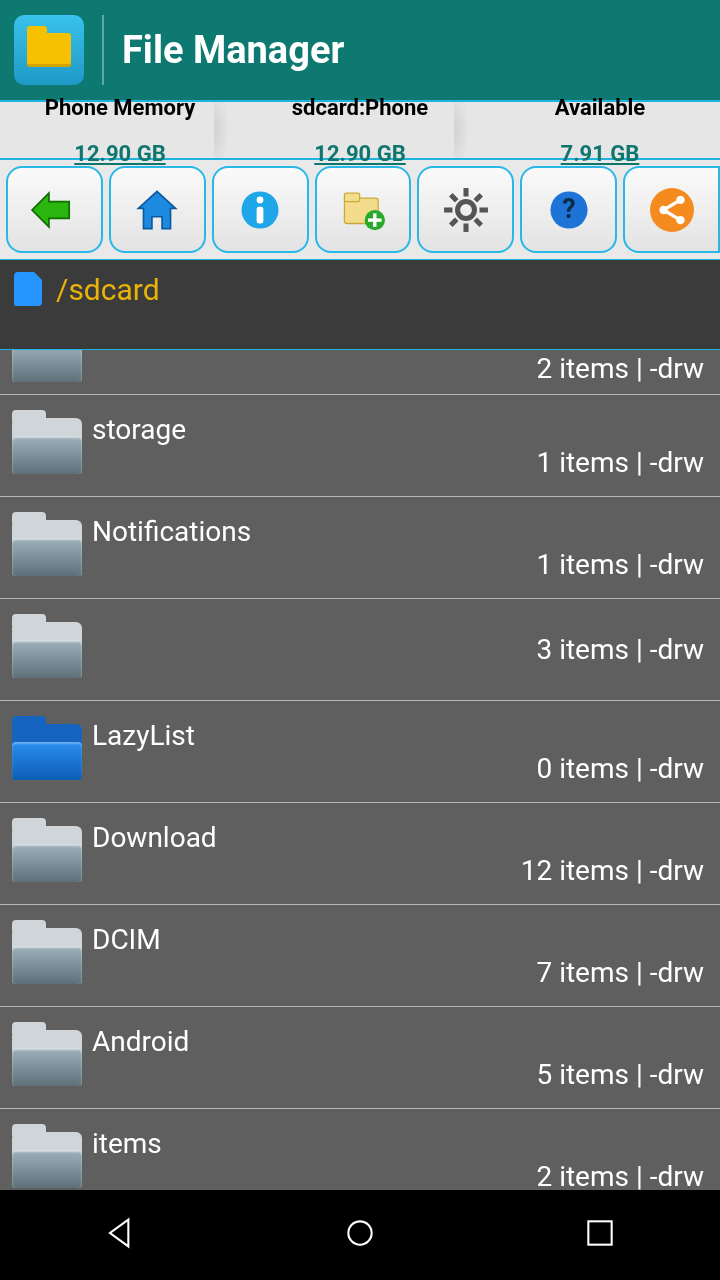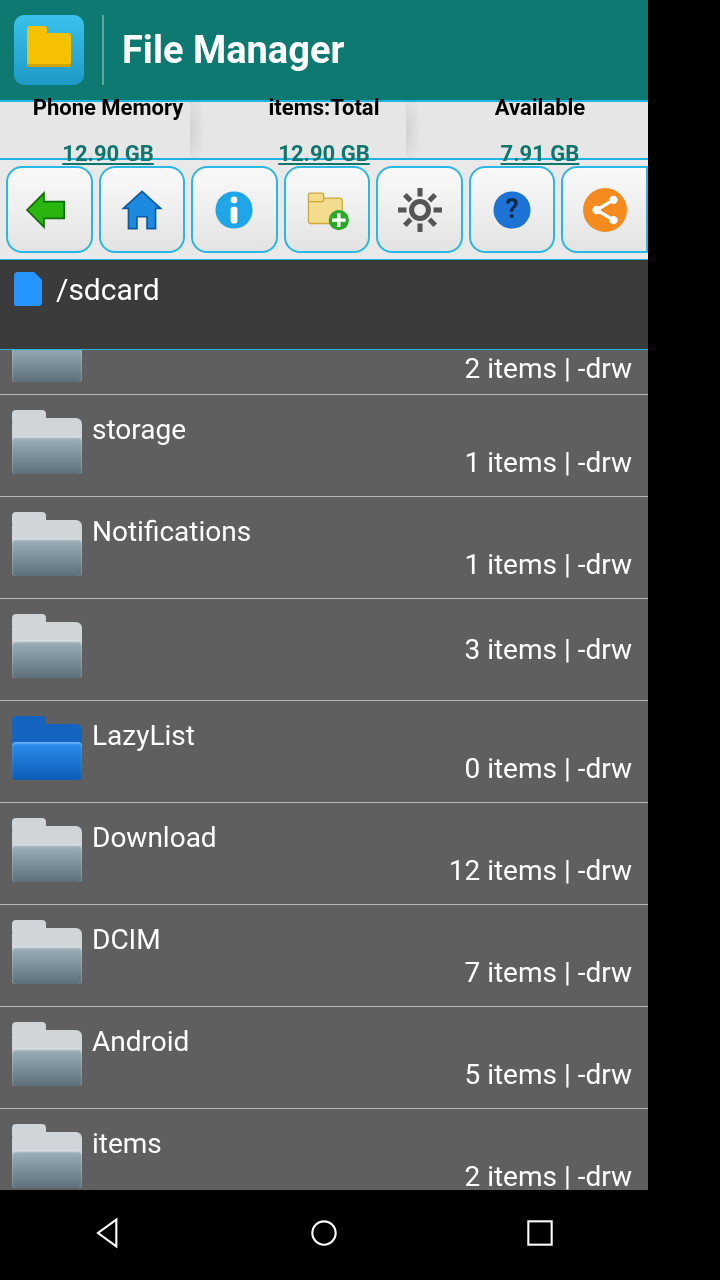--- a/index.html
+++ b/index.html
@@ -1,17 +1,17 @@
 <!DOCTYPE html>
 <html><head>
 <meta charset="utf-8">
 <style>
   * { margin: 0; padding: 0; box-sizing: border-box; }
   html, body { width: 720px; height: 1280px; font-family: Roboto, Arial, sans-serif; overflow: hidden; background: #000; }
-  .screen { width: 648px; height: 1280px; display: flex; flex-direction: column; background: #5f5f5f; }
+  .screen { width: 720px; height: 1280px; display: flex; flex-direction: column; background: #5f5f5f; }
 
   
   .appbar { height: 100px; background: #0d7970; display: flex; align-items: center; padding-left: 14px; }
   .app-icon { width: 70px; height: 70px; border-radius: 10px; background: linear-gradient(#39c2eb,#1f99c6); display: flex; align-items: center; justify-content: center; }
   .folder-glyph { width: 44px; height: 34px; background: #f6c100; border-radius: 3px 3px 2px 2px; position: relative; box-shadow: inset 0 -3px 0 rgba(0,0,0,.15); }
   .folder-glyph::before { content:""; position:absolute; top:-7px; left:0; width:20px; height:10px; background:#f6c100; border-radius:3px 3px 0 0; }
   .vdiv { width: 2px; height: 70px; background: rgba(255,255,255,.35); margin: 0 18px; }
   .app-title { color: #fff; font-size: 38px; font-weight: 700; }
 
   
@@ -25,21 +25,21 @@
   .toolbar { height: 100px; background: #e9e9e9; display: flex; border-bottom: 1px solid #1fb3e0; }
   .tbtn { flex: 1; margin: 6px 3px; border: 2px solid #28b7e6; border-radius: 16px; background: linear-gradient(#fafafa,#e3e3e3); display:flex; align-items:center; justify-content:center; }
   .tbtn:first-child { margin-left: 6px; }
   .tbtn:last-child { margin-right: 0; border-top-right-radius:0; border-bottom-right-radius:0; }
   .tbtn svg { width: 54px; height: 54px; }
 
   
   .pathbar { height: 90px; background: #3b3b3b; display:flex; align-items:flex-start; padding: 12px 14px; border-bottom: 1px solid #1fb3e0; }
   .sd-chip { width: 28px; height: 34px; background: #2695ff; border-radius: 4px 4px 4px 2px; position: relative; margin-right: 14px; }
   .sd-chip::after{ content:""; position:absolute; top:0; right:0; border-top:8px solid #3b3b3b; border-left:8px solid transparent;}
-  .path { color: #ffffff; font-size: 30px; }
+  .path { color: #eab308; font-size: 30px; }
 
   
   .list { flex: 1; overflow: hidden; background: #5f5f5f; }
   .row { height: 102px; border-top: 1px solid #b7b7b7; display:flex; align-items:center; padding-right: 16px; position: relative; }
   .row:first-child { height: 44px; border-top: none; align-items: flex-start; }
   .row .ficon { width: 70px; height: 56px; margin-left: 12px; margin-right: 10px; }
   .metal-folder { position: relative; }
   .metal-folder .back { position:absolute; inset:0; background:#cfd5d8; border-radius:6px 6px 4px 4px; }
   .metal-folder .tab { position:absolute; top:-8px; left:0; width:34px; height:12px; background:#cfd5d8; border-radius:4px 4px 0 0; }
   .metal-folder .front { position:absolute; left:0; right:0; bottom:0; height:38px; background:linear-gradient(#9fb1bb,#5d7079); border-radius:4px; box-shadow: inset 0 2px 2px rgba(255,255,255,.6); }
@@ -71,21 +71,21 @@
     <div class="vdiv"></div>
     <div class="app-title">File Manager</div>
   </div>
 
   <div class="stats">
     <div class="stat">
       <div class="label">Phone Memory</div>
       <div class="value">12.90 GB</div>
     </div>
     <div class="stat">
-      <div class="label">items:Total</div>
+      <div class="label">sdcard:Phone</div>
       <div class="value">12.90 GB</div>
     </div>
     <div class="stat">
       <div class="label">Available</div>
       <div class="value">7.91 GB</div>
     </div>
   </div>
 
   <div class="toolbar">
     <div class="tbtn">

